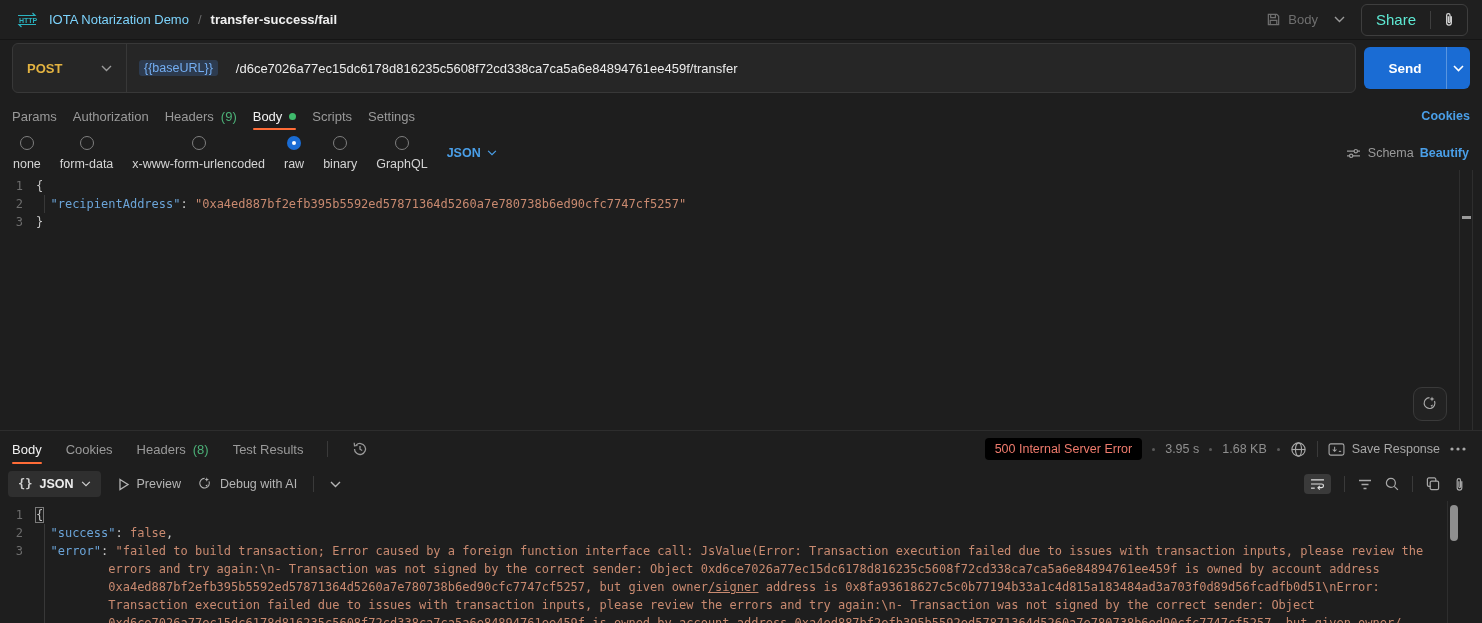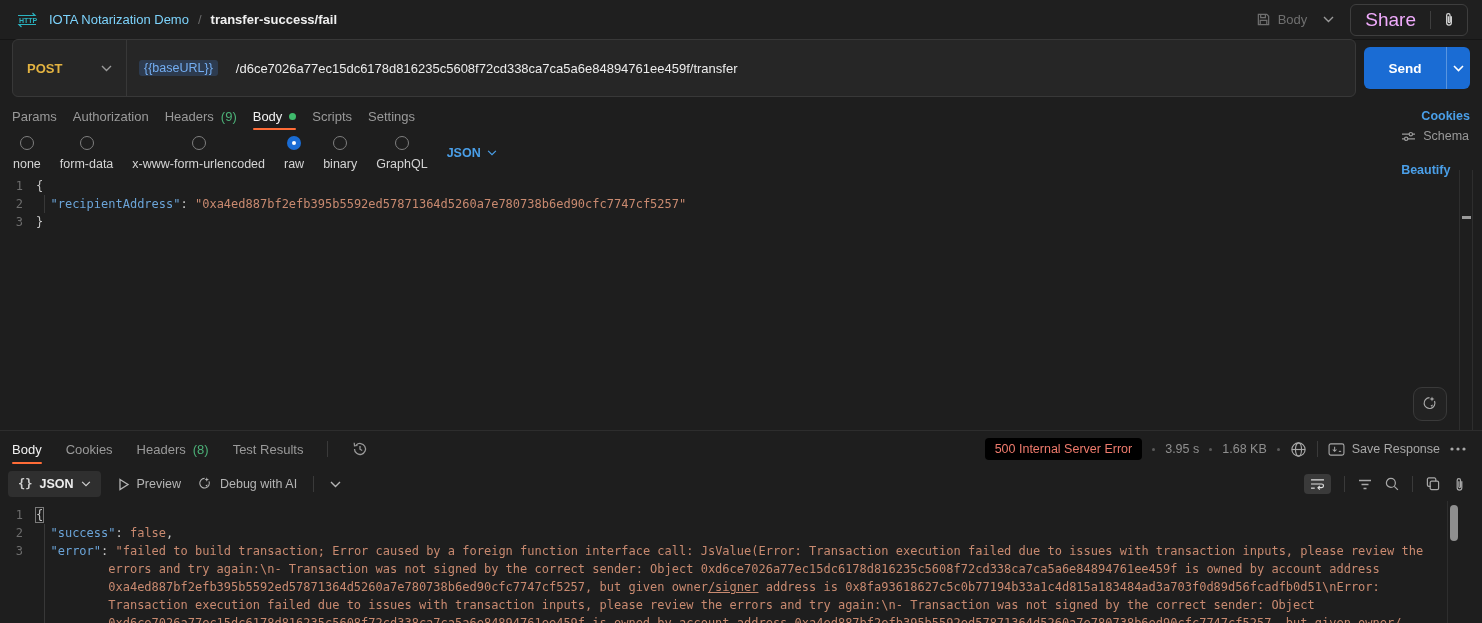--- a/index.html
+++ b/index.html
@@ -16,27 +16,27 @@
             display:flex; align-items:center; padding:0 14px; }
   .crumb { display:flex; align-items:center; gap:9px; font-size:13px; }
   .crumb-collection { color:#7dd3fc; }
   .crumb-sep { color:#6a6a6a; }
   .crumb-name { color:#f0f0f0; font-weight:700; }
   .topbar-right { margin-left:auto; display:flex; align-items:center; gap:12px; }
   .save-btn { display:flex; align-items:center; gap:7px; color:#6f6f6f; font-size:13px; cursor:default; }
   .mini-caret { color:#9a9a9a; padding:4px; }
   .share-btn { display:flex; align-items:center; height:32px; border:1px solid #3e3e3e;
                border-radius:6px; overflow:hidden; }
-  .share-label { color:#f0abfc; font-size:19px; padding:0 14px; }
+  .share-label { color:#5eead4; font-size:15px; padding:0 14px; }
   .share-div { width:1px; height:18px; background:#3e3e3e; }
   .share-link { padding:0 11px; color:#d8d8d8; }
 
   
   .reqbar { height:56px; display:flex; align-items:center; padding:0 12px; gap:8px; }
-  .url-box { flex:1; height:58px; background:#262626; border:1px solid #383838;
+  .url-box { flex:1; height:50px; background:#262626; border:1px solid #383838;
              border-radius:6px; display:flex; align-items:center; overflow:hidden; }
   .method { width:114px; height:100%; display:flex; align-items:center; justify-content:space-between;
             padding:0 14px; color:#e3b341; font-weight:700; font-size:13px;
             border-right:1px solid #383838; }
   .method .caret { color:#9a9a9a; }
   .url { display:flex; align-items:center; padding:0 12px; font-size:13px; color:#ececec; white-space:nowrap; }
   .url-var { color:#74aef2; background:rgba(62,108,176,.30); border-radius:3px; padding:1px 5px; font-size:12.5px; }
   .url-path { margin-left:18px; }
   .send-btn { width:106px; height:42px; background:#1a6cd4; border-radius:6px; display:flex; }
   .send-main { width:83px; display:flex; align-items:center; justify-content:center;
@@ -56,21 +56,21 @@
 
   
   .options-row { height:34px; display:flex; align-items:center; gap:19px; padding:0 13px;
                  font-size:12.5px; color:#d4d4d4; }
   .radio { display:flex; align-items:center; gap:7px;flex-direction:column; }
   .radio-circle { width:14px; height:14px; border-radius:50%; border:1px solid #7e7e7e; }
   .radio.sel .radio-circle { border:none; background:#1a6cd4; position:relative; }
   .radio.sel .radio-circle::after { content:""; position:absolute; left:5px; top:5px;
                                     width:4px; height:4px; border-radius:50%; background:#fff; }
   .lang-select { display:flex; align-items:center; gap:6px; color:#4a9fe8; font-weight:600; }
-  .options-right { margin-left:auto; display:flex; gap:20px; color:#9a9a9a;flex-direction:column; }
+  .options-right { margin-left:auto; display:flex; align-items:center; gap:6px; color:#9a9a9a; }
   .schema-btn { display:flex; align-items:center; gap:7px; }
   .beautify-link { color:#4a9fe8; font-weight:600; }
 
   
   .editor { position:relative; font-family:"DejaVu Sans Mono", monospace;
             font-size:12px; line-height:18px; }
   #req-editor { height:260px; padding-top:7px; }
   #resp-editor { height:122px; padding-top:5px; }
   .code-row { display:flex; }
   .ln { flex:none; width:36px; text-align:right; padding-right:13px; color:#6d6d6d; }

